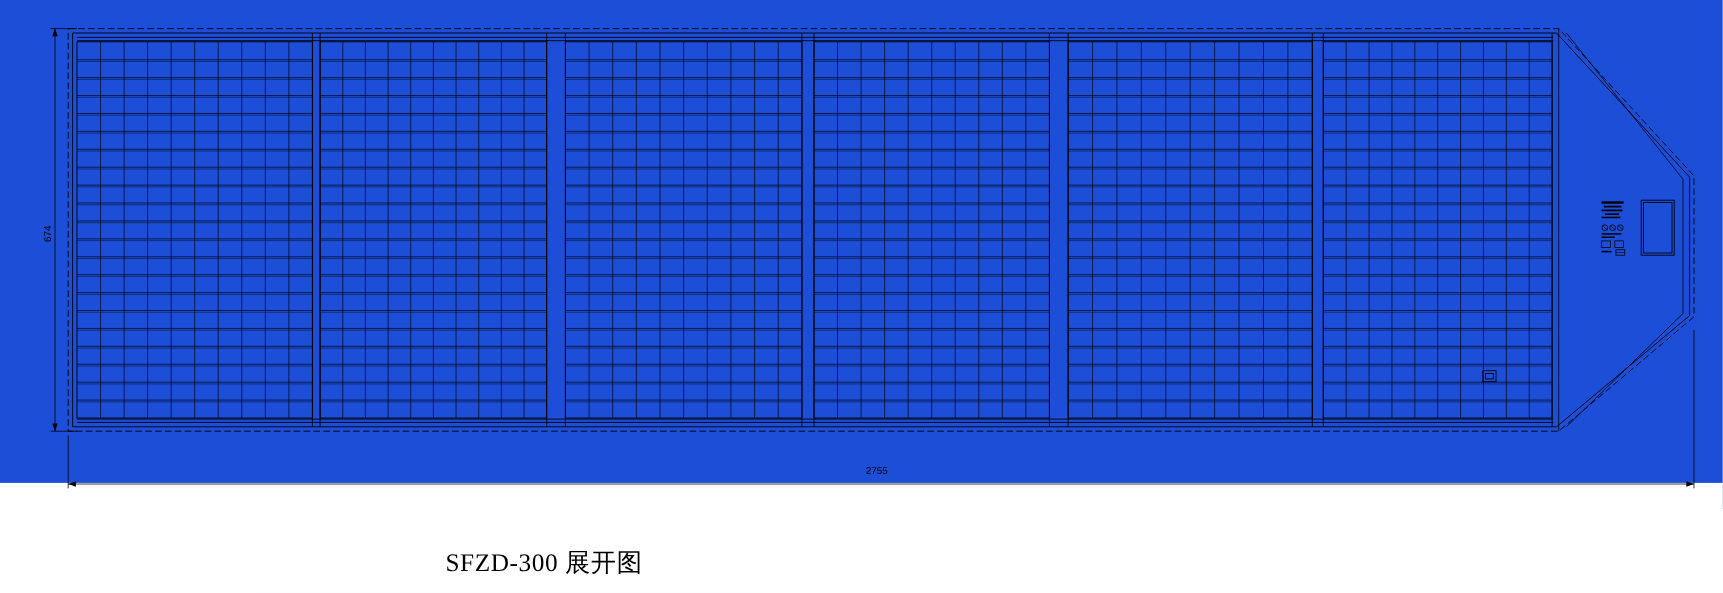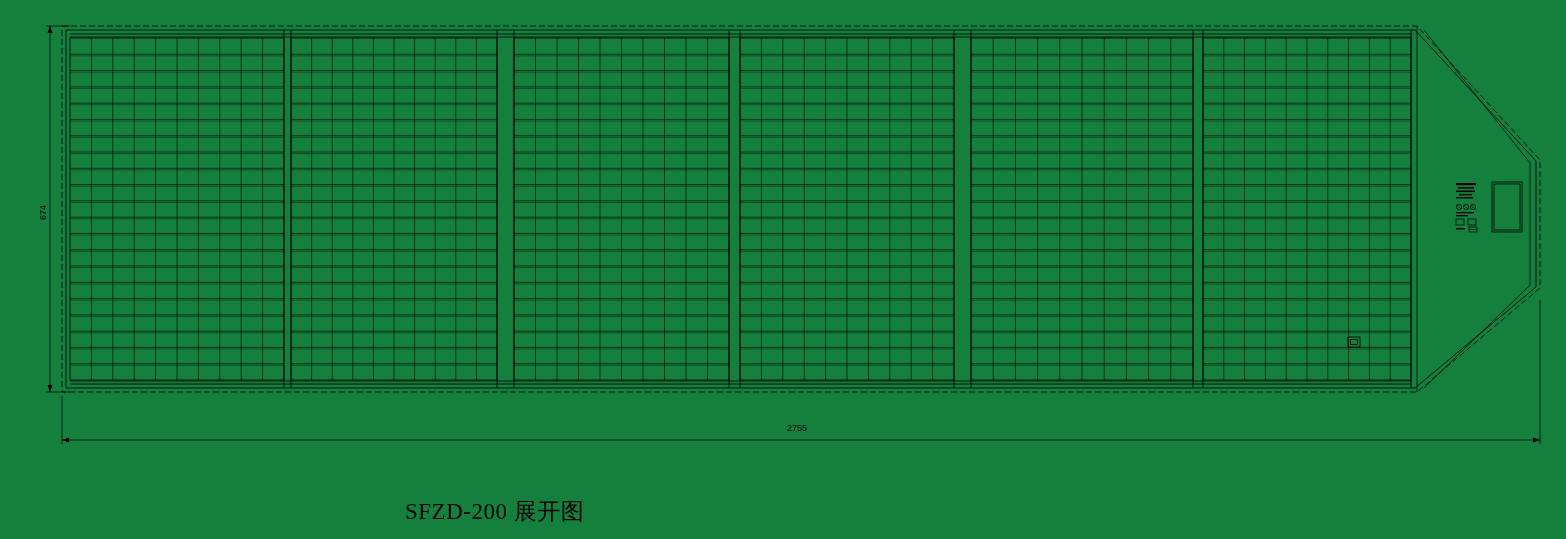--- a/index.html
+++ b/index.html
@@ -9,22 +9,22 @@
   }
   body {
     width: 1566px;
     height: 539px;
     overflow: hidden;
     font-family: "Liberation Sans", sans-serif;
   }
   #stage {
     position: relative;
     width: 1566px;
-    height: 539px;
-    background: #15803d;
+    height: 439px;
+    background: #1d4ed8;
   }
   #drawing {
     position: absolute;
     top: 0;
     left: 0;
   }
   .caption {
     position: absolute;
     left: 405px;
     top: 496px;
@@ -448,14 +448,14 @@
     <g stroke="#000" stroke-width="0.8" fill="none">
       <rect x="1348" y="337" width="12" height="10"></rect>
       <rect x="1350.5" y="339.5" width="7" height="5"></rect>
     </g>
   </svg>
 
   <span class="dim-label vertical" style="left: 38px; top: 220px;">674</span>
 
   <span class="dim-label" style="left: 787px; top: 423px;">2755</span>
 
-  <div class="caption">SFZD-200 展开图</div>
+  <div class="caption">SFZD-300 展开图</div>
 </div>
 
 </body></html>

